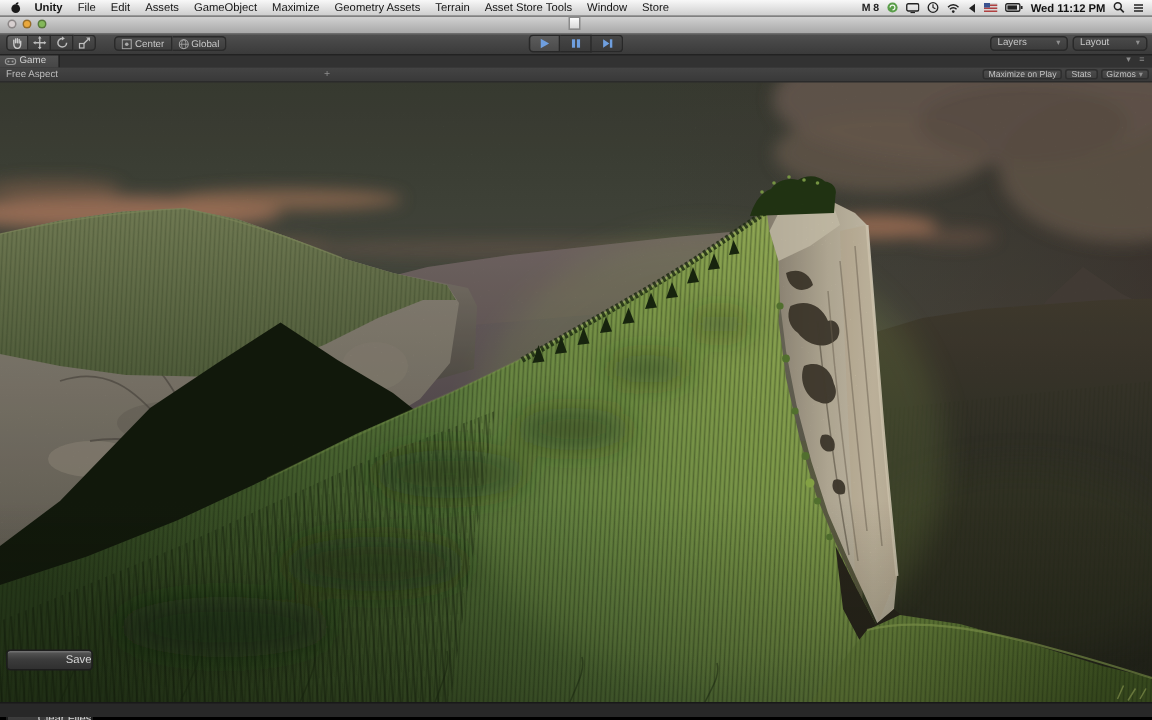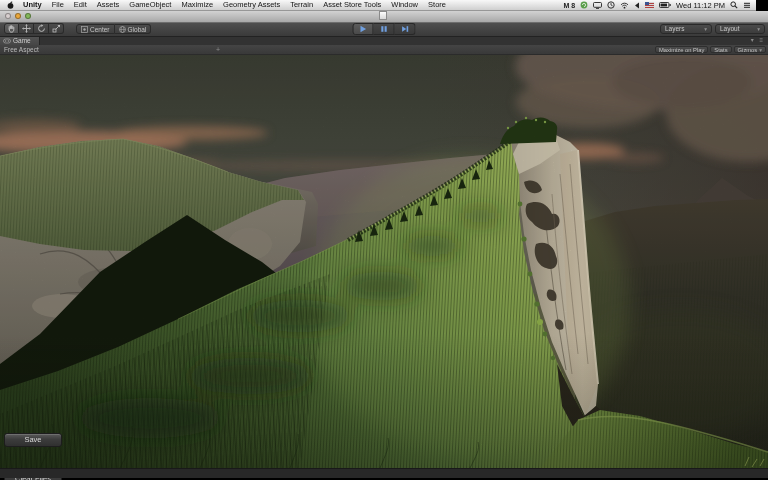--- a/index.html
+++ b/index.html
@@ -1,28 +1,28 @@
 <!DOCTYPE html>
 <html><head>
 <meta charset="utf-8">
 <style>
   html,body{margin:0;padding:0}
   body{width:768px;height:480px;position:relative;background:#000;overflow:hidden;
        font-family:"Liberation Sans",sans-serif;-webkit-user-select:none}
   
-  .menubar{position:absolute;top:0;left:0;right:12px;height:11px;z-index:30;
+  .menubar{position:absolute;top:0;left:0;right:0;height:11px;z-index:30;
     background:linear-gradient(#f8f8f8,#cfcfcf);border-bottom:1px solid #979797;
     display:flex;align-items:center;font-size:7.5px;color:#141414;padding:0 3px;box-sizing:border-box}
   .menu-item{padding:0 5px;line-height:10px;white-space:nowrap}
   .menu-item.app-menu{font-weight:bold}
   .apple{padding:0 4px;display:flex;align-items:center}
   .mb-right{margin-left:auto;display:flex;align-items:center;gap:5px;padding-right:2px}
   .mb-right svg,.mb-right span{display:block}
   .mb-badge{font-size:7px;font-weight:bold;color:#222}
-  .mb-clock{font-size:7.5px;font-weight:normal;color:#111;white-space:nowrap}
+  .mb-clock{font-size:7.5px;font-weight:bold;color:#111;white-space:nowrap}
   
   .titlebar{position:absolute;top:11px;left:0;right:0;height:11px;z-index:29;
     background:linear-gradient(#d2d2d2,#a8a8a8);border-bottom:1px solid #6d6d6d}
   .traffic{position:absolute;left:5px;top:2px;display:flex;gap:4px}
   .light{width:6px;height:6px;border-radius:50%;border:0.5px solid rgba(0,0,0,.35);box-sizing:border-box}
   .title-text{text-align:center;font-size:7.5px;color:#3a3a3a;line-height:11px;white-space:nowrap}
   .doc-ico{display:inline-block;width:6px;height:7px;background:linear-gradient(#fdfdfd,#d8d8d8);
     border:0.5px solid #8a8a8a;vertical-align:-1px;margin-right:3px}
   
   .toolbar{position:absolute;top:22px;left:0;right:0;height:14px;z-index:28;
@@ -62,21 +62,21 @@
   .gb-right{position:absolute;right:2px;top:1px;display:flex;gap:2px}
   .gb-btn{height:7px;line-height:6px;box-sizing:border-box;padding:0 3px;background:linear-gradient(#4c4c4c,#404040);
     border:1px solid #2e2e2e;border-radius:2px;font-size:5.8px;color:#c2c2c2;display:flex;align-items:center;gap:2px}
   
   .viewport{position:absolute;top:54px;left:0;width:768px;height:414px;z-index:1;background:#3e4136}
   .viewport svg{display:block}
   .bottomstrip{position:absolute;top:468px;left:0;right:0;height:9px;background:#282828;border-top:1px solid #191919;z-index:26}
   
   .overlay-btn{position:absolute;left:4px;width:58px;height:14px;z-index:10;box-sizing:border-box;
     background:linear-gradient(#5a5a5a,#3c3c3c 45%,#303030);border:1px solid #1d1d1d;border-radius:3px;
-    color:#d8d8d8;font-size:7.5px;text-align:center;line-height:12px;box-shadow:inset 0 1px 0 rgba(255,255,255,.14)}
+    color:#d8d8d8;font-size:7.5px;text-align:right;line-height:12px;box-shadow:inset 0 1px 0 rgba(255,255,255,.14)}
   #save-btn{top:433px}
   #clear-btn{top:472px}
 </style>
 </head>
 <body>
 
 <div class="menubar">
   <span class="apple">
     <svg width="7" height="8">
         <circle cx="3.5" cy="4.8" r="2.9" fill="#1a1a1a"></circle>

